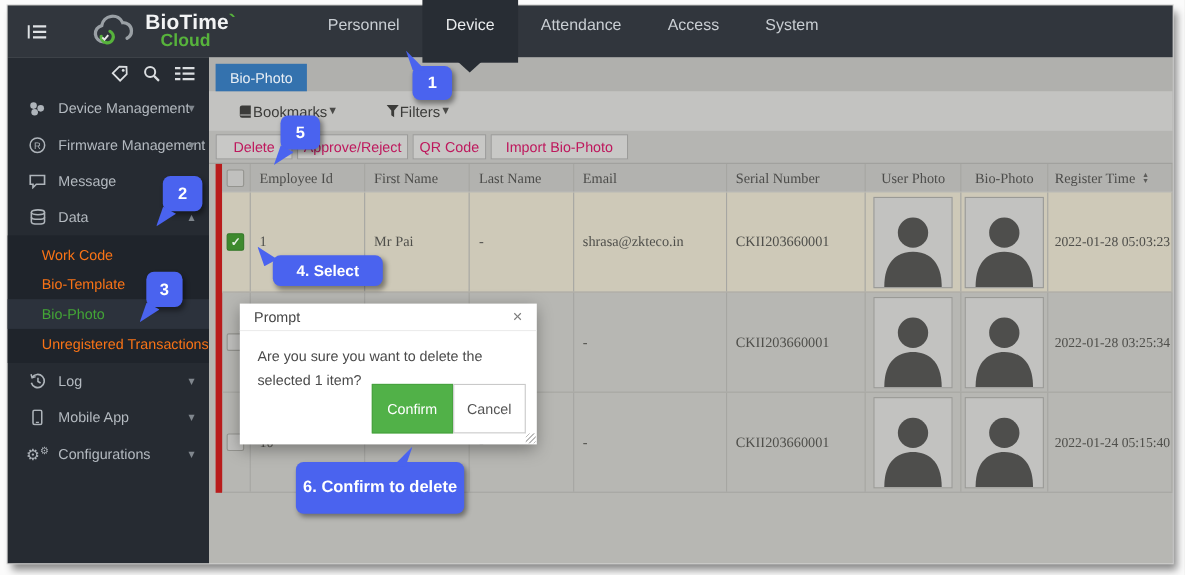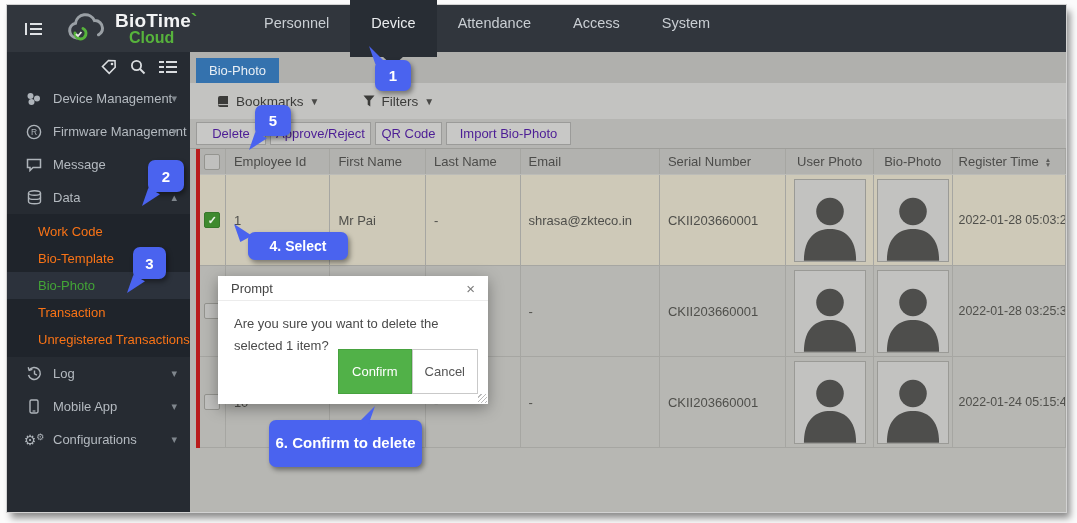--- a/index.html
+++ b/index.html
@@ -2,21 +2,21 @@
 <html><head>
 <meta charset="utf-8">
 <style>
   * { margin:0; padding:0; box-sizing:border-box; }
   html,body { width:1077px; height:523px; background:#fbfbfb; font-family:"Liberation Sans", sans-serif; overflow:hidden; }
 
   .window { position:absolute; left:7px; top:5px; width:1059px; height:507px;
             box-shadow:0 0 0 1px #d2d2d2, 4px 6px 7px rgba(0,0,0,.45); background:#b7b7b3; overflow:visible; }
 
   
-  .topbar { position:absolute; left:0; top:0; right:0; height:47px; background:#31363d; display:flex; align-items:center; z-index:6; }
+  .topbar { position:absolute; left:0; top:0; right:0; height:47px; background:#31363d; display:flex; align-items:center; z-index:6;gap:17px; }
   .hamburger { width:34px; height:30px; margin-left:10px; display:flex; align-items:center; justify-content:center; color:#dfe2e5; cursor:pointer; }
   .logo { display:flex; align-items:center; margin-left:14px; width:150px; position:relative; }
   .logo-text { line-height:1; margin-left:4px; }
   .logo-main { color:#f2f3f4; font-weight:700; font-size:19px; letter-spacing:.2px; }
   .logo-accent { color:#57b33c; font-weight:700; }
   .logo-sub { color:#57b33c; font-weight:700; font-size:16px; margin-left:14px; margin-top:-3px; }
   .nav { display:flex; margin-left:28px; height:57px; }
   .nav-item { color:#c9ced3; font-size:14.5px; padding:0 21px; line-height:47px; cursor:pointer; position:relative; }
   .nav-item.active { background:#282d34; color:#e9ebed; }
   .nav-notch { position:absolute; left:50%; bottom:-9px; transform:translateX(-50%);
@@ -32,28 +32,28 @@
   .side-item .chev { position:absolute; right:13px; color:#80878e; font-size:11px; }
   .subpanel { background:#1f242b; padding:4px 0; }
   .sub-item { height:27px; line-height:27px; padding-left:31px; color:#f97316; font-size:13px; cursor:pointer; }
   .sub-item.active { background:#2c323c; color:#43a536; }
 
   
   .content { position:absolute; left:183px; top:47px; right:0; bottom:0; background:#b7b7b3; overflow:hidden; }
   .tabbar { height:31px; background:#b0b0ad; }
   .tab { display:inline-block; margin:6px 0 0 6px; height:25px; line-height:25px; padding:0 13px; background:#3472ae; color:#e9eff5; font-size:13px; cursor:pointer; }
   .bkrow { height:36px; background:#c3c3c1; display:flex; align-items:center; padding-left:27px; gap:44px; }
-  .bk-btn { display:flex; align-items:center; gap:6px; color:#3b3b39; font-size:13.5px; cursor:pointer; }
+  .bk-btn { display:flex; align-items:center; gap:0; color:#3b3b39; font-size:13.5px; cursor:pointer; }
   .bk-btn .caret { font-size:10px; color:#4a4a48; }
   .btnbar { height:30px; background:#b5b5b2; display:flex; align-items:center; padding-left:6px; gap:4px; border-bottom:1px solid #9e9e9a; }
-  .gbtn { height:23px; line-height:21px; background:#c8c8c6; border:1px solid #9b9b99; color:#4c1d95; font-size:13px; text-align:center; cursor:pointer; }
+  .gbtn { height:23px; line-height:21px; background:#c8c8c6; border:1px solid #9b9b99; color:#be185d; font-size:13px; text-align:center; cursor:pointer; }
   .gbtn.b0{width:70px}.gbtn.b1{width:101px}.gbtn.b2{width:67px}.gbtn.b3{width:125px}
 
   
-  .table { margin-left:6px; width:870px; border-left:4px solid #b91c1c; }
+  .table { margin-left:6px; width:870px; border-left:6px solid #b91c1c;font-family:Liberation Serif, serif; }
   .thead { display:flex; height:26px; background:#b2b2af; align-items:center; border-bottom:1px solid #bcbcb8; }
   .thead .cell { color:#4c4c4a; font-size:13px; }
   .cell { padding-left:8px; border-right:1px solid #a6a6a2; height:100%; display:flex; align-items:center; overflow:hidden; }
   .col-check{width:26px; justify-content:center; padding-left:0;}
   .col-id{width:105px}.col-first{width:96px}.col-last{width:95px}.col-email{width:140px}
   .col-serial{width:127px}.col-uphoto{width:88px; justify-content:center; padding-left:0;}
   .col-bphoto{width:79px; justify-content:center; padding-left:0;}
   .col-time{width:114px; padding-left:6px; font-size:12.4px; white-space:nowrap;}
   .trow { display:flex; height:91px; border-bottom:1px solid #a6a6a2; color:#4f4f4b; font-size:13px; }
   .trow.selected { background:#cec9b8; }
@@ -207,21 +207,20 @@
           </svg>
       </span>
       <span>Data</span>
       <span class="chev">▴</span>
     </div>
 
     <div class="subpanel">
       <div class="sub-item">Work Code</div>
       <div class="sub-item">Bio-Template</div>
       <div class="sub-item active">Bio-Photo</div>
-      <div class="sub-item">Transaction</div>
       <div class="sub-item">Unregistered Transactions</div>
     </div>
 
     <div class="side-item">
       <span class="micon">
         <svg width="15" height="15" viewBox="0 0 15 15">
             <path d="M2.2 4.2 a6 6 0 1 1 -0.7 4.8" fill="none" stroke="currentColor" stroke-width="1.5"></path>
             <path d="M1.2 1.2 l1 3.2 l3.2-1" fill="none" stroke="currentColor" stroke-width="1.4"></path>
             <path d="M7.5 4.5 v3.3 l2.4 1.4" fill="none" stroke="currentColor" stroke-width="1.4"></path>
           </svg>

